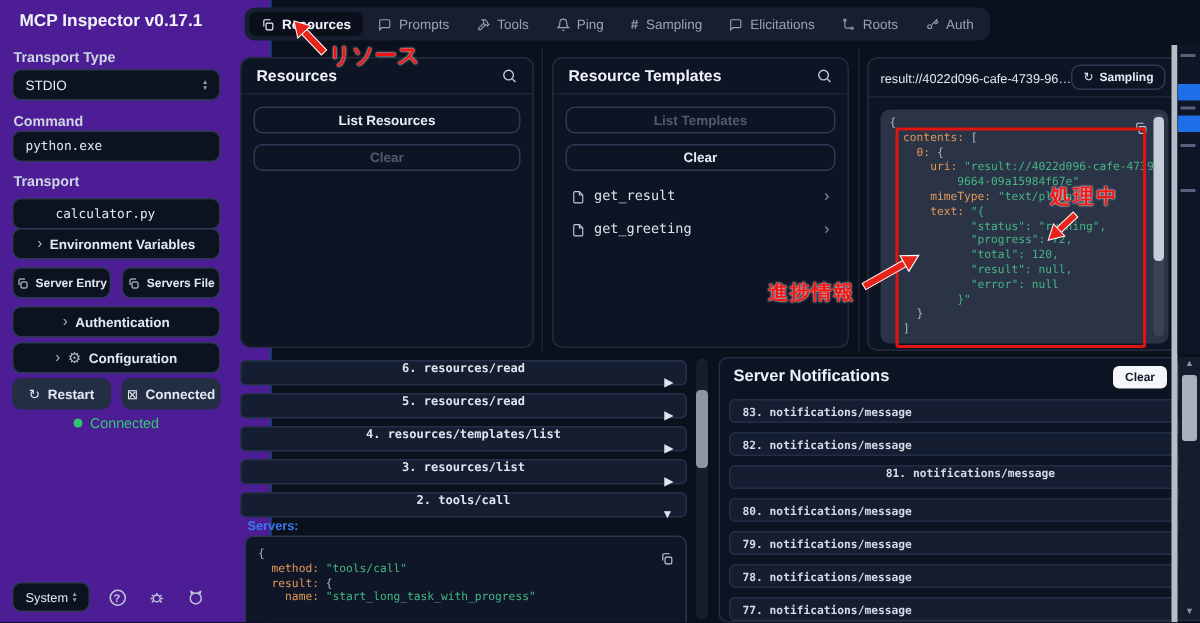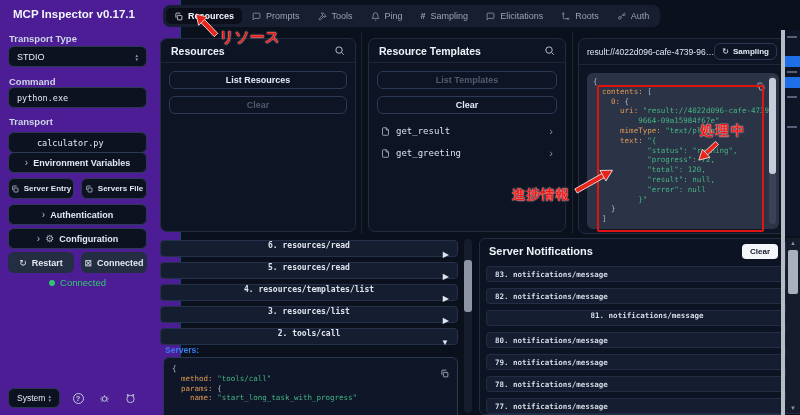--- a/index.html
+++ b/index.html
@@ -370,21 +370,21 @@
   </div>
   <div class="abs hist-row" style="top:328px;">
     <span class="hist-label">2. tools/call</span>
     <span class="row-caret">▼</span>
   </div>
   <div class="abs" style="left:165px; top:345px;" id="request-label">Servers:</div>
   <div class="abs" id="request-block">
     <div>
         <div class="code-line"><span class="tok-p">{</span></div>
         <div class="code-line"><span class="tok-p">  </span><span class="tok-k">method: </span><span class="tok-s">"tools/call"</span></div>
-        <div class="code-line"><span class="tok-p">  </span><span class="tok-k">params: </span><span class="tok-p">{</span></div>
+        <div class="code-line"><span class="tok-p">  </span><span class="tok-k">result: </span><span class="tok-p">{</span></div>
         <div class="code-line"><span class="tok-p">    </span><span class="tok-k">name: </span><span class="tok-s">"start_long_task_with_progress"</span></div>
       </div>
     <span class="copy-icon" style="right:8px; top:6px;">
       <svg width="9" height="9" viewBox="0 0 24 24" fill="none" stroke="currentColor" stroke-width="2">
           <rect x="9" y="9" width="12" height="12" rx="2"></rect>
           <path d="M5 15V5a2 2 0 0 1 2-2h10"></path>
         </svg>
     </span>
   </div>
 

